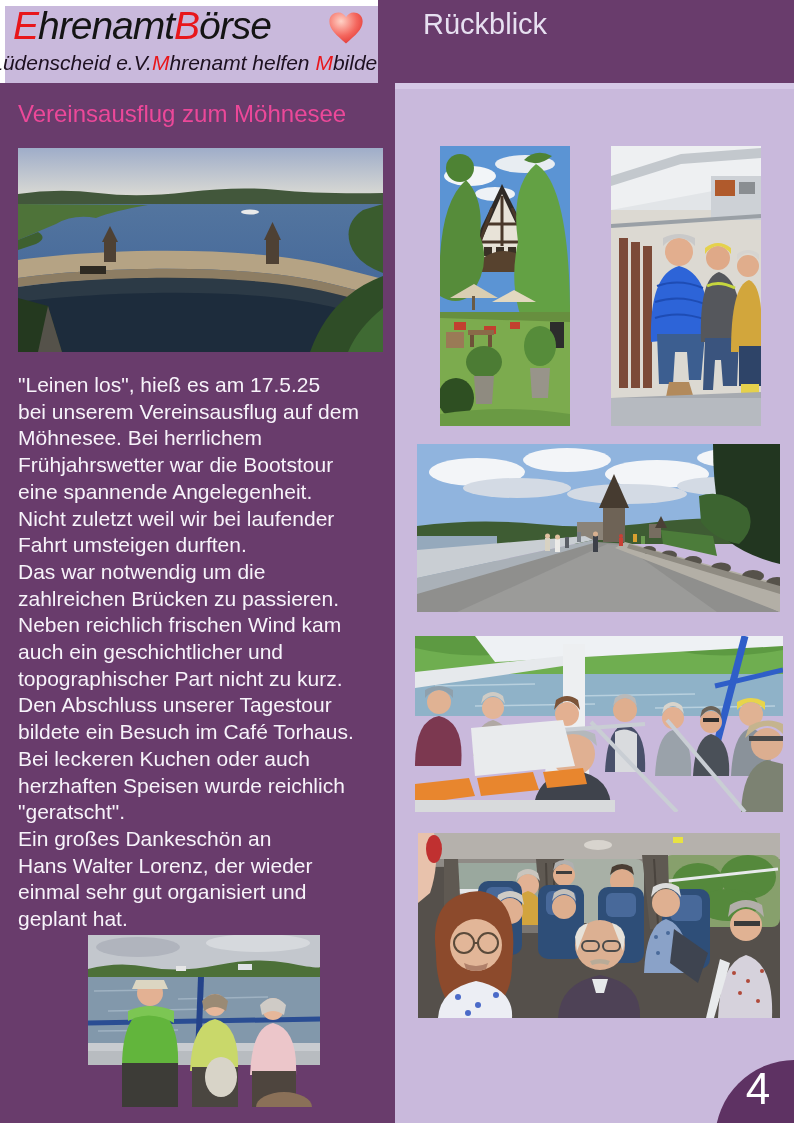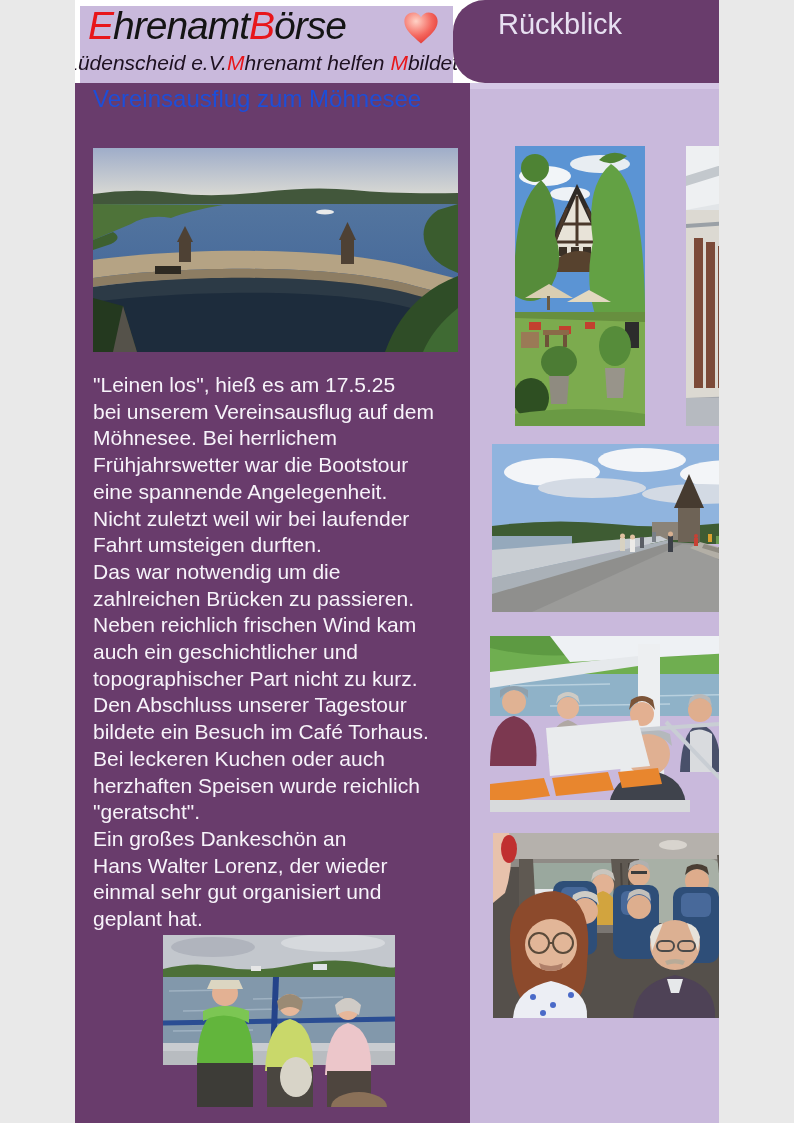--- a/index.html
+++ b/index.html
@@ -1,17 +1,17 @@
 <!DOCTYPE html>
 <html><head>
 <meta charset="utf-8">
 <style>
   html,body { margin:0; padding:0; background:#e9e9e9; }
   .page {
-    position:relative; width:644px; height:1123px; margin:0 auto;
+    position:relative; width:794px; height:1123px; margin:0 auto;
     background:#ffffff; overflow:hidden;
     font-family:"Liberation Sans", sans-serif;
   }
   
   .hdr-left {
     position:absolute; left:5px; top:6px; width:373px; height:77px;
     background:#c9b9dc;
   }
   .logo-line {
     position:absolute; left:8px; top:-2px;
@@ -23,34 +23,34 @@
     position:absolute; left:9px; right:6px; bottom:8px;
     display:flex; justify-content:center; align-items:baseline;
     font-style:italic; font-size:21px; color:#1d1020; white-space:nowrap;
   }
   .hdr-sub .red { color:#e8161b; }
   .heart-wrap { position:absolute; left:322px; top:3px; width:38px; height:38px; }
   .hdr-right {
     position:absolute; left:378px; top:0; width:416px; height:83px;
     background:#693c6c; color:#e7e0f1;
     font-size:29px; line-height:34px;
-    padding:7px 0 0 45px; box-sizing:border-box;border-radius:32px;
+    padding:7px 0 0 45px; box-sizing:border-box;
   }
   
   .col-left {
     position:absolute; left:0; top:83px; width:395px; height:1040px;
     background:#693c6c;
   }
   .col-right {
     position:absolute; left:395px; top:83px; width:399px; height:1040px;
     background:#c9b9dc; border-top:6px solid #d5c8e6; box-sizing:border-box;
   }
   .article-heading {
-    position:absolute; left:18px; top:84px; width:370px;
-    font-size:24px; line-height:30px; color:#1d4ed8; white-space:nowrap;
+    position:absolute; left:18px; top:99px; width:370px;
+    font-size:24px; line-height:30px; color:#ec4899; white-space:nowrap;
   }
   .article-body {
     position:absolute; left:18px; top:372px; width:374px;
     font-size:21px; line-height:26.7px; color:#f7f3fa;
     white-space:pre-line;
   }
   
   .photo { position:absolute; overflow:hidden; }
   .photo svg { display:block; width:100%; height:100%; }
   .ph-dam     { left:18px;  top:148px; width:365px; height:204px; }

